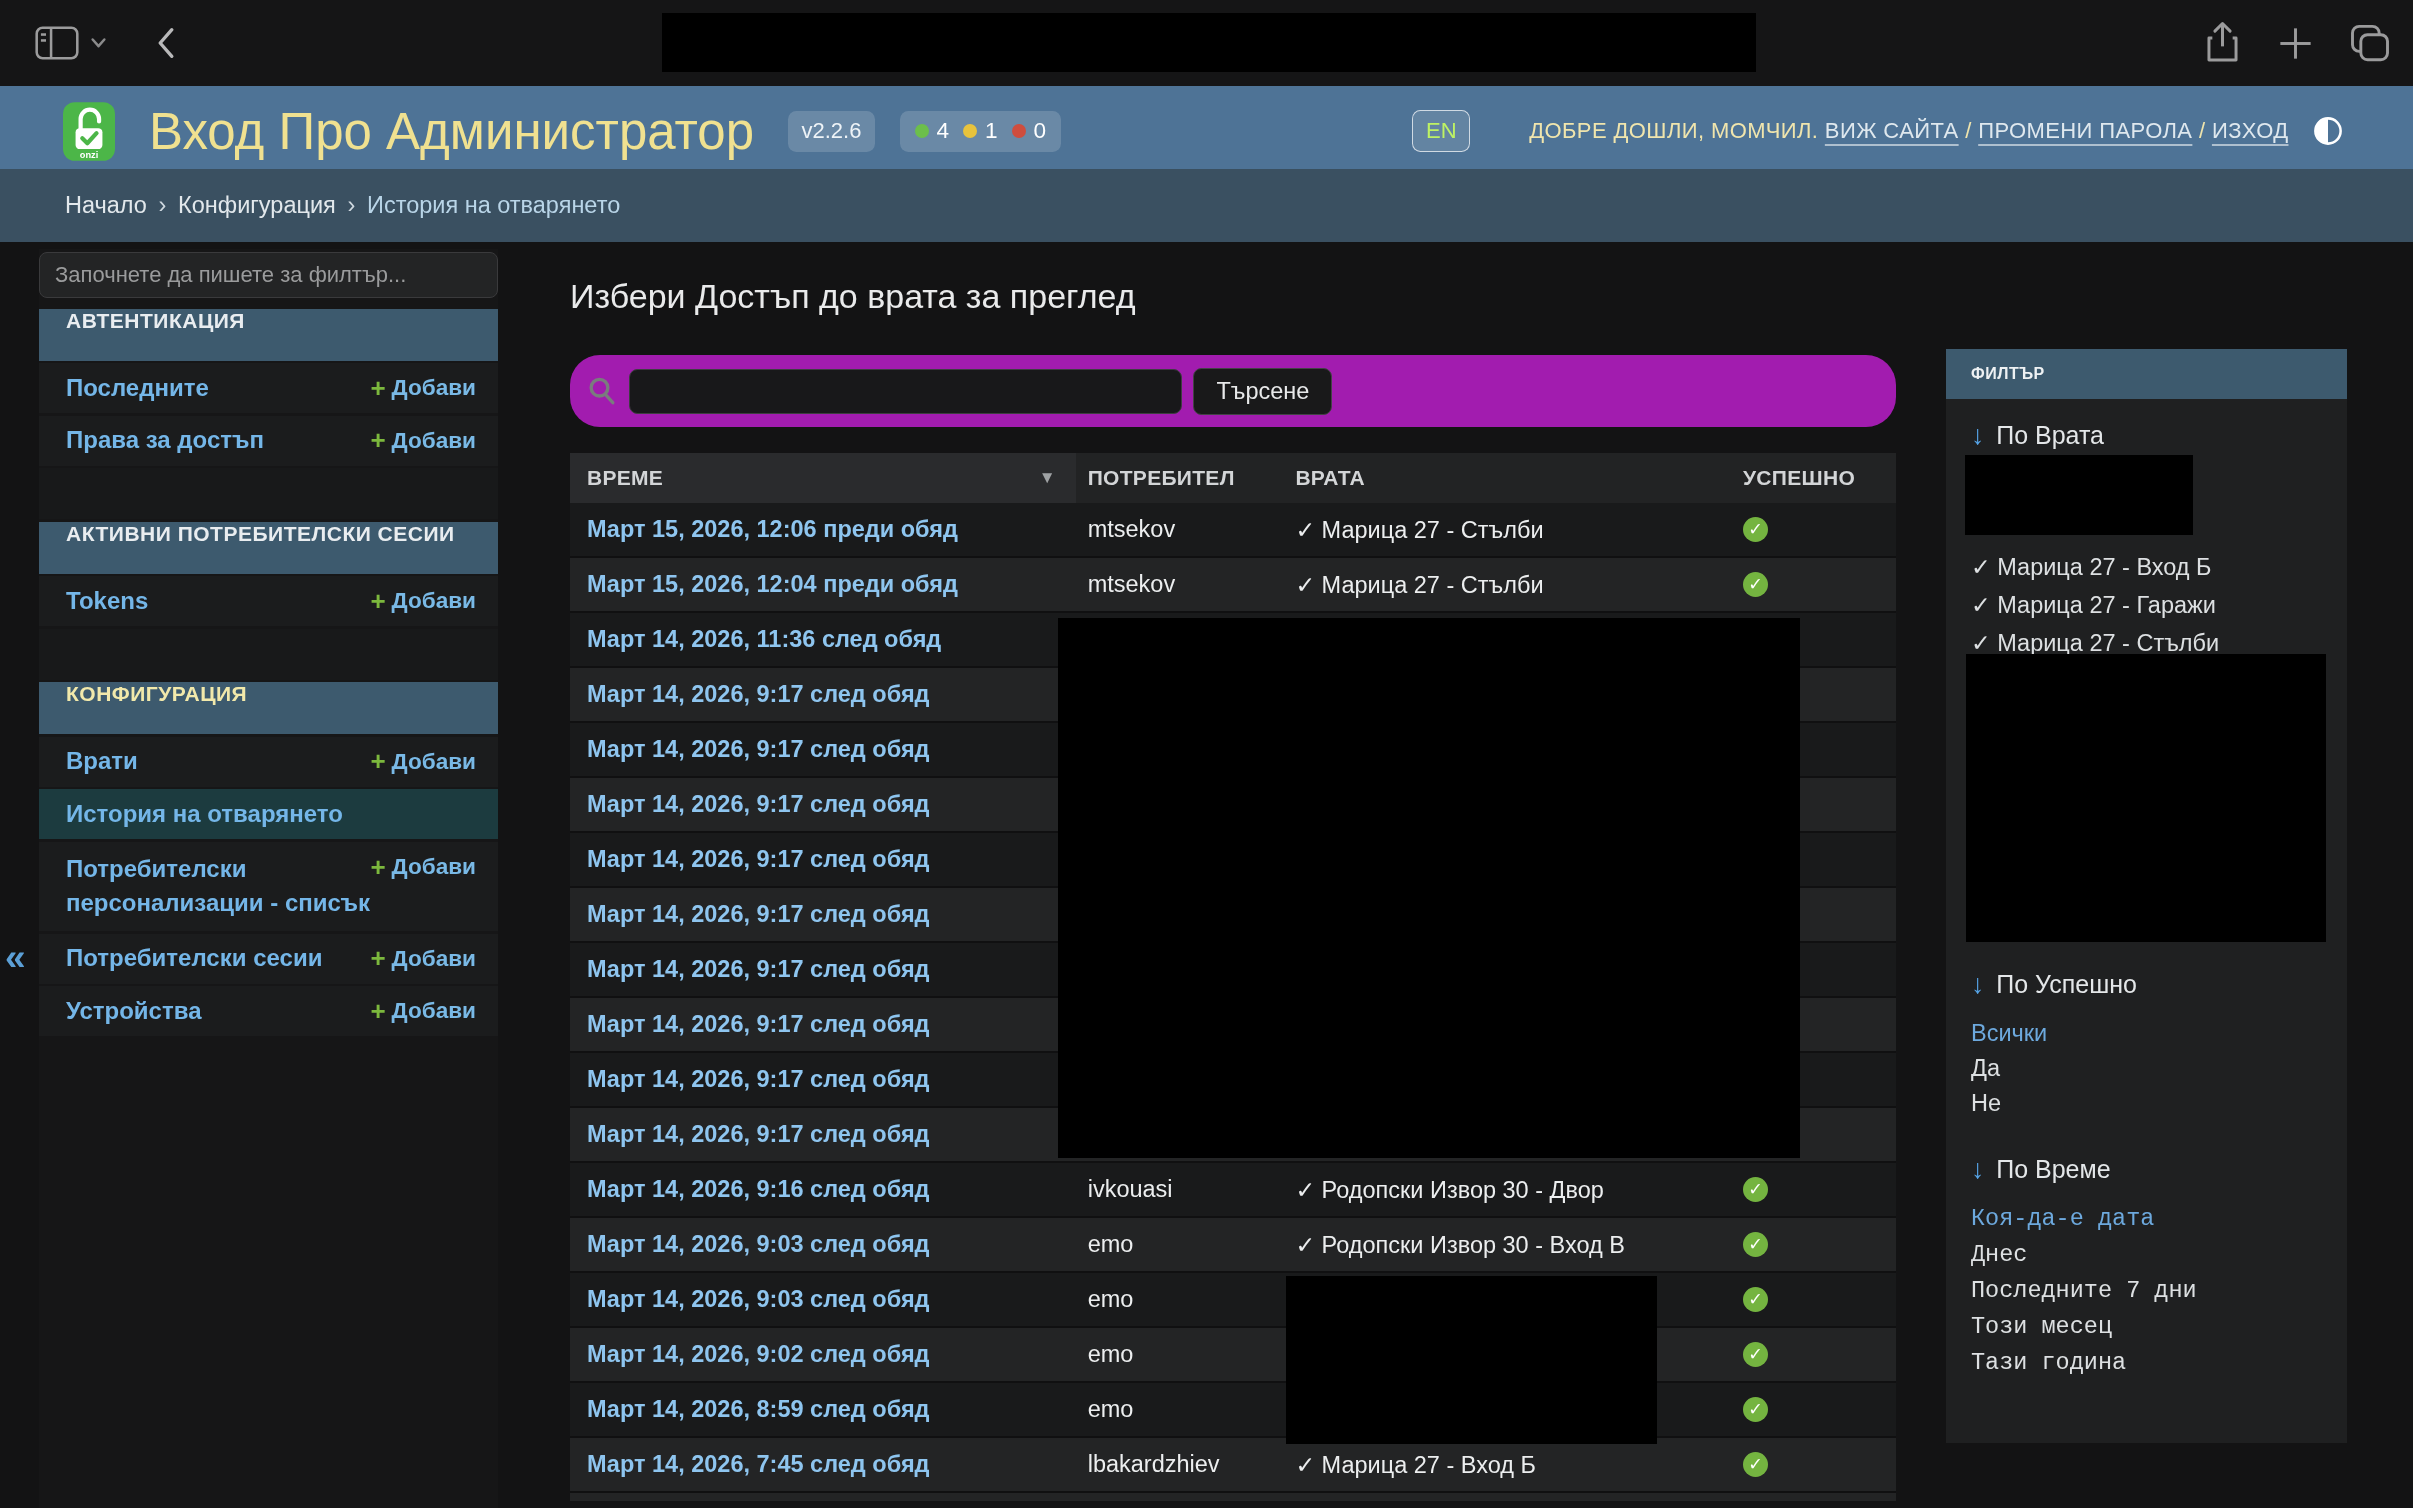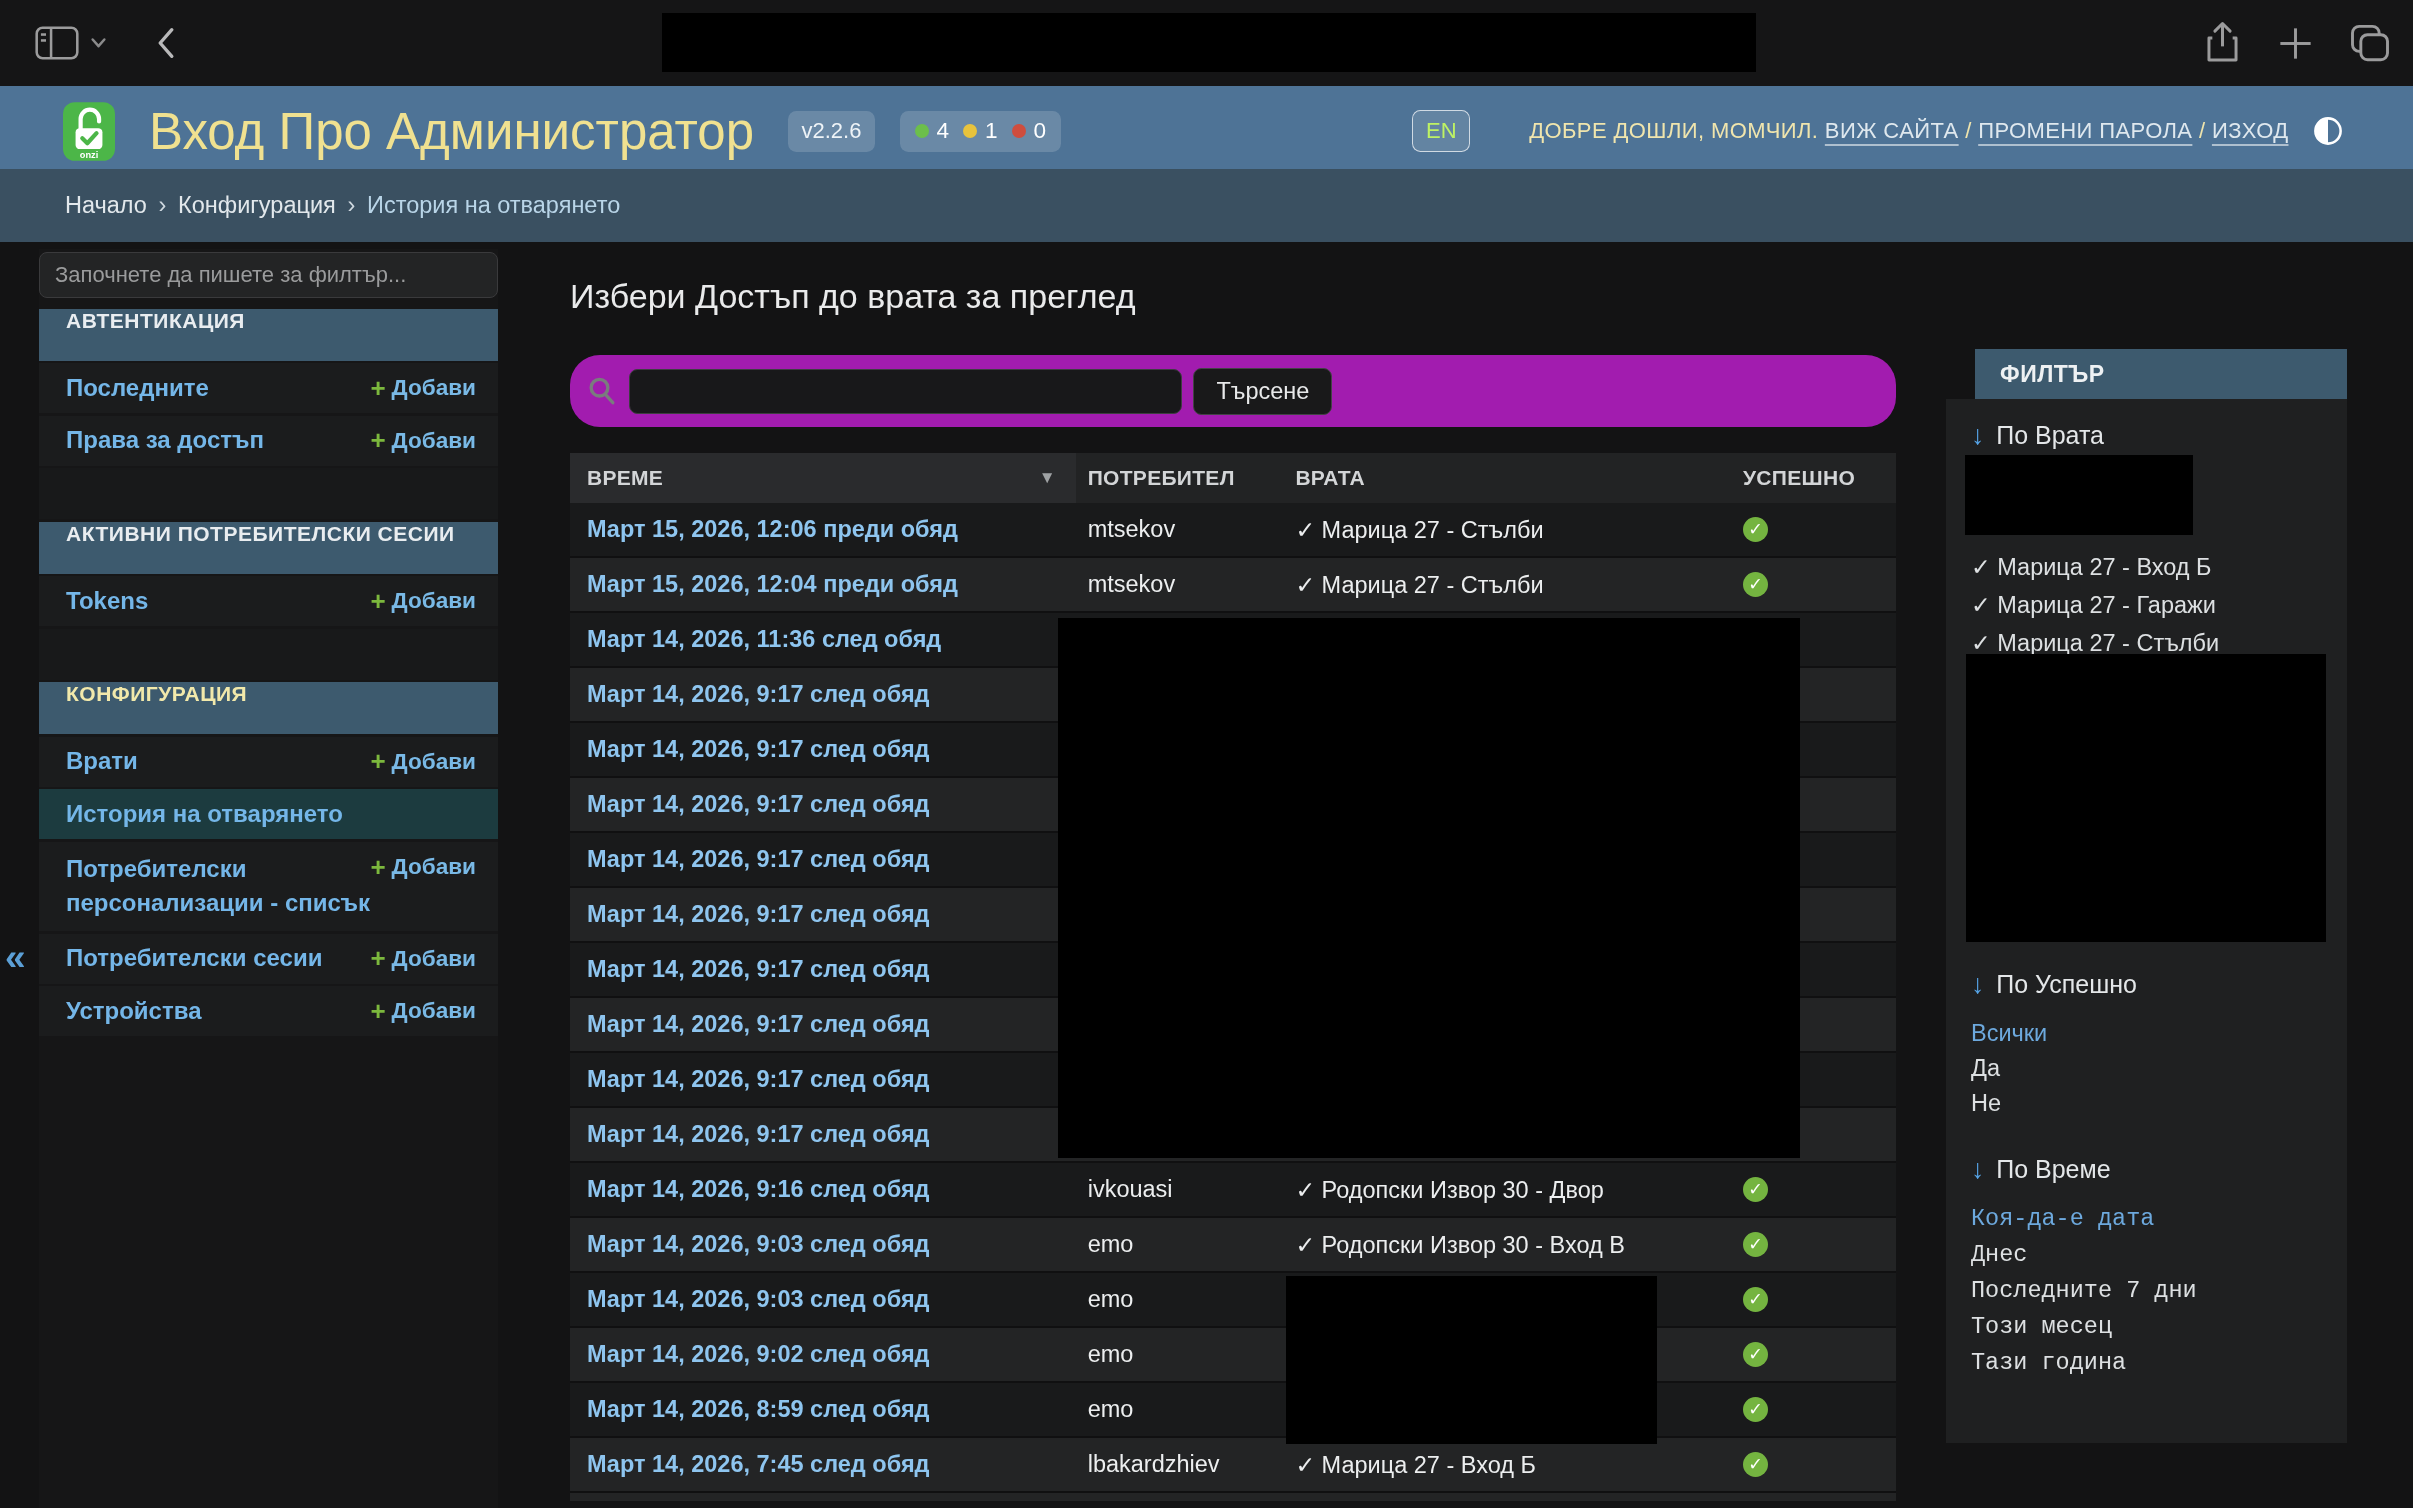--- a/index.html
+++ b/index.html
@@ -83,22 +83,22 @@
   .trow.lt{background:#232425;}
   .c-time{width:506px;padding-left:17px;box-sizing:border-box;color:#8ec5ef;font-weight:bold;cursor:pointer;}
   .c-user{width:211px;padding-left:11.7px;box-sizing:border-box;color:#eceeef;}
   .c-door{width:422px;padding-left:8.4px;box-sizing:border-box;color:#eceeef;}
   .c-succ{flex:1;display:flex;align-items:center;}
   .okbadge{width:25px;height:25px;border-radius:50%;background:#74b440;color:#fff;font-size:17.6px;
     font-weight:bold;display:flex;align-items:center;justify-content:center;margin-left:34px;}
   .sliver{height:8.4px;background:#232425;}
   
   .fpanel{position:absolute;left:1946px;top:349px;width:401px;height:1094px;}
-  .fhead{height:50px;background:#3d5a6e;color:#eef1f3;font-weight:bold;font-size:23px;
-    letter-spacing:0.5px;display:flex;align-items:center;padding-left:25px;margin-left:29px;}
+  .fhead{height:50px;background:#3d5a6e;color:#eef1f3;font-weight:bold;font-size:16px;
+    letter-spacing:0.5px;display:flex;align-items:center;padding-left:25px;}
   .fbody{background:#1f2021;height:1044px;box-sizing:border-box;padding-top:18.4px;}
   .fglabel{display:flex;gap:11.7px;padding-left:25px;font-size:25px;color:#e4e7e9;height:37px;align-items:center;}
   .fglabel .arr{color:#55a3e6;font-weight:bold;font-size:27px;}
   .fsp1{height:94px;} .fsp2{height:280px;}
   .fopt{height:38px;display:flex;align-items:center;padding-left:25px;font-size:23.5px;color:#dde0e2;cursor:pointer;}
   .fopt.s42{height:35px;} .fopt.s43{height:36px;}
   .fopt.sel{color:#6da9de;}
   .mt28{margin-top:23.5px;} .mt36{margin-top:30px;} .mt16{margin-top:13.4px;} .mt14{margin-top:12px;font-family:Liberation Mono, monospace;}
   
   .redact{position:absolute;background:#000;z-index:50;}

